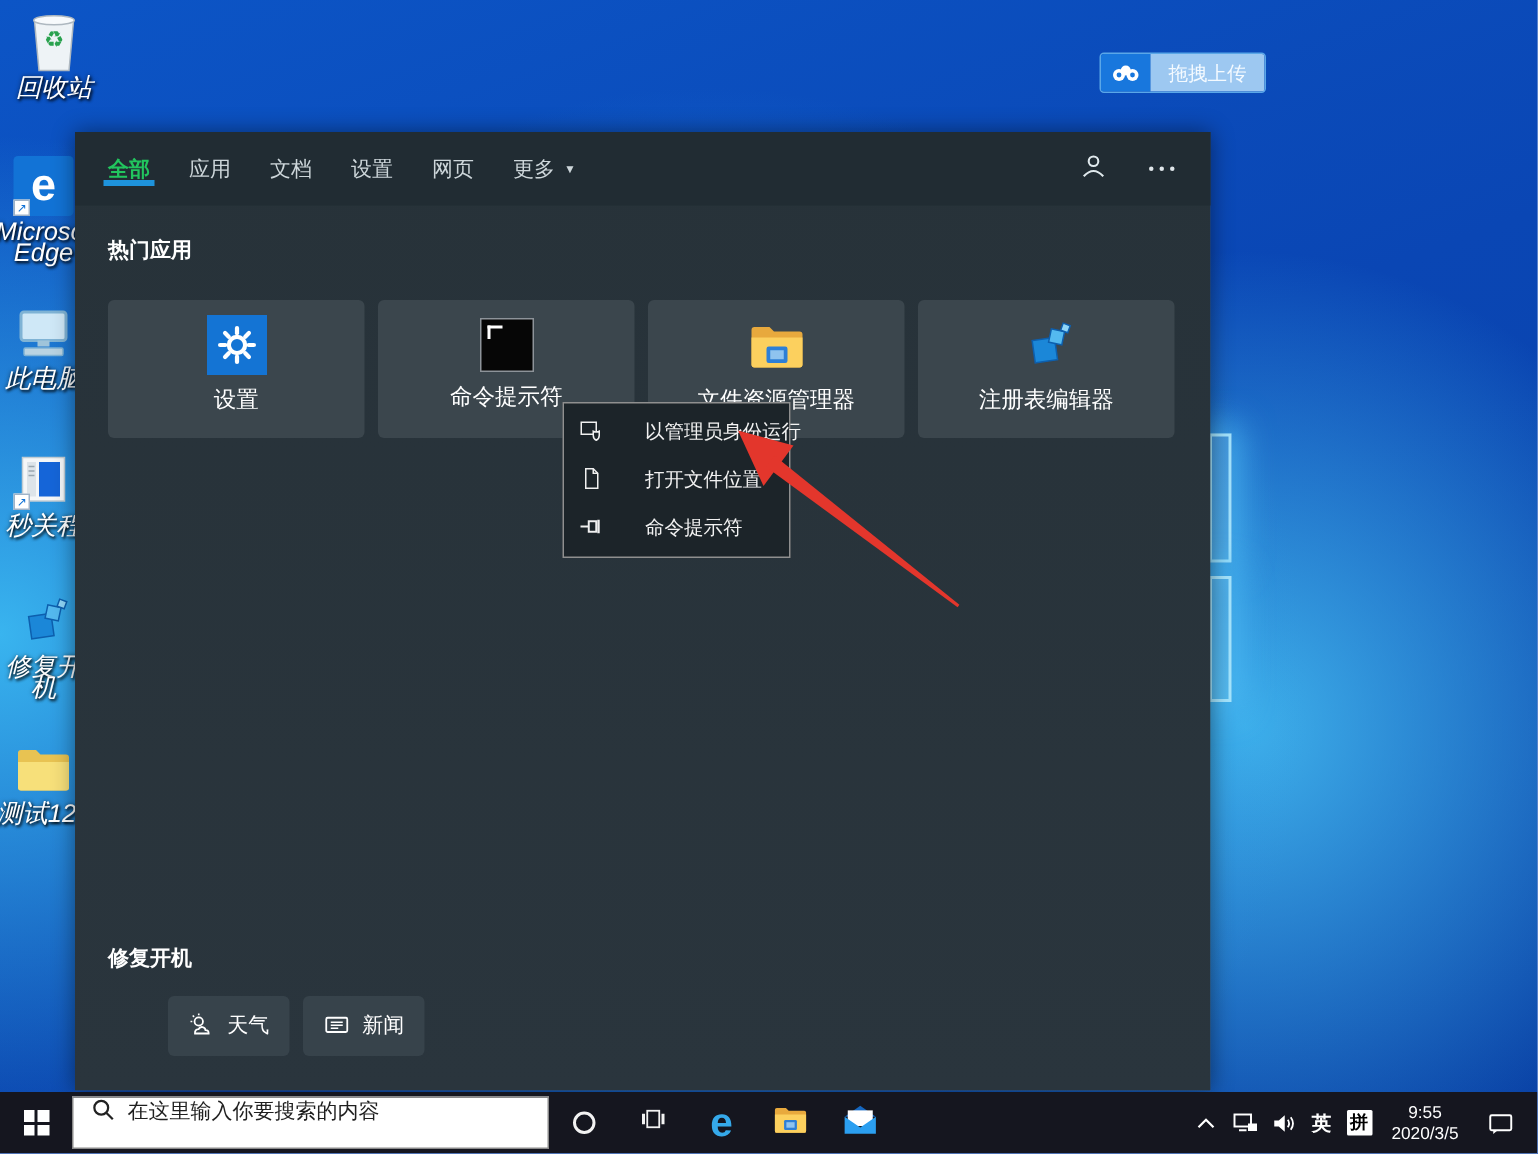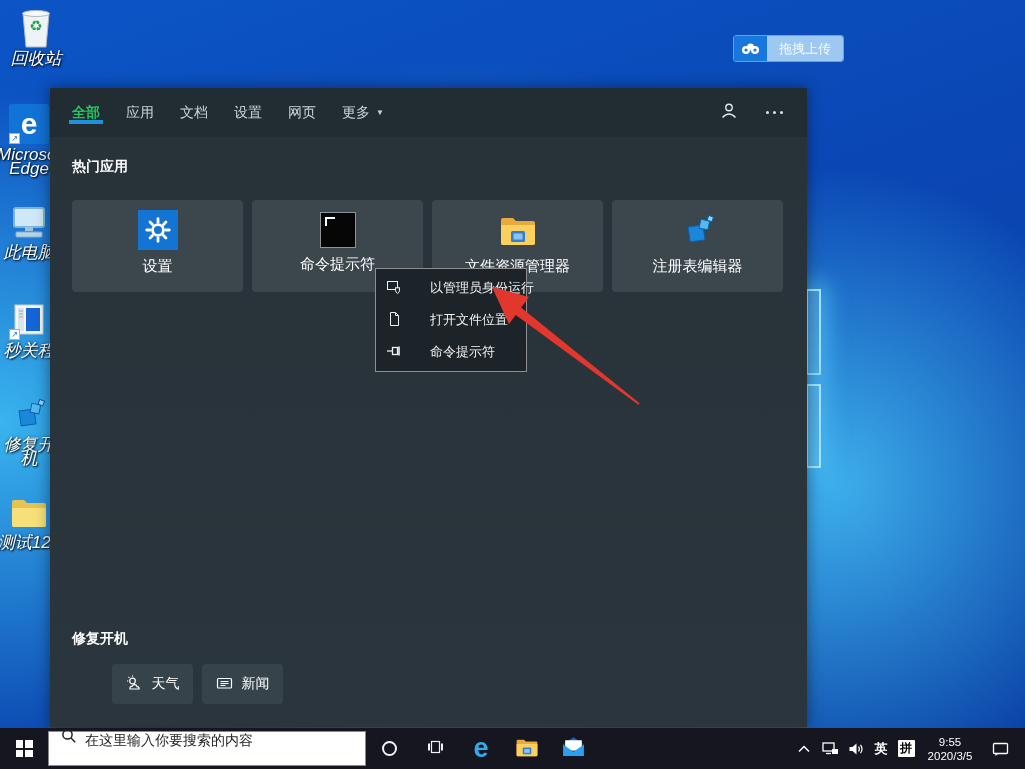--- a/index.html
+++ b/index.html
@@ -82,21 +82,21 @@
 
   .arrow-svg { position:absolute; inset:0; z-index:40; pointer-events:none; }
 
   
   .taskbar { position:absolute; left:0; bottom:0; width:1025px; height:41px; background:#15161f;
     display:flex; align-items:center; z-index:50; }
   .start { width:48px; height:100%; display:flex; align-items:center; justify-content:center; cursor:pointer; }
   .winlogo { width:17px; height:17px; display:grid; grid-template-columns:1fr 1fr; grid-template-rows:1fr 1fr; gap:2px; }
   .winlogo i { background:#fff; }
   .tb-search { width:318px; height:35px; background:#fff; border:1px solid #8a8a8a; display:flex;
-    align-items:flex-end; padding:0 8px 17px 12px; gap:8px; }
+    align-items:flex-start; padding:0 8px 17px 12px; gap:8px; }
   .tb-search input { border:none; outline:none; background:transparent; font-size:14px;
     color:#1a1a1a; width:100%; font-family:inherit; }
   .tb-search input::placeholder { color:#1f1f1f; opacity:1; }
   .tb-btn { width:46px; height:100%; display:flex; align-items:center; justify-content:center; cursor:pointer; }
   .edge-e { font-size:27px; font-weight:bold; color:#35a9ea; line-height:1; }
   .cortana-ring { width:15px; height:15px; border:2px solid #f2f2f2; border-radius:50%; }
   .tray { margin-left:auto; display:flex; align-items:center; height:100%; padding-right:6px; }
   .tray-item { height:100%; display:flex; align-items:center; justify-content:center; cursor:pointer; }
   .w26 { width:26px; } .w24 { width:24px; }
   .lang { color:#fff; font-size:13px; font-weight:bold; }

